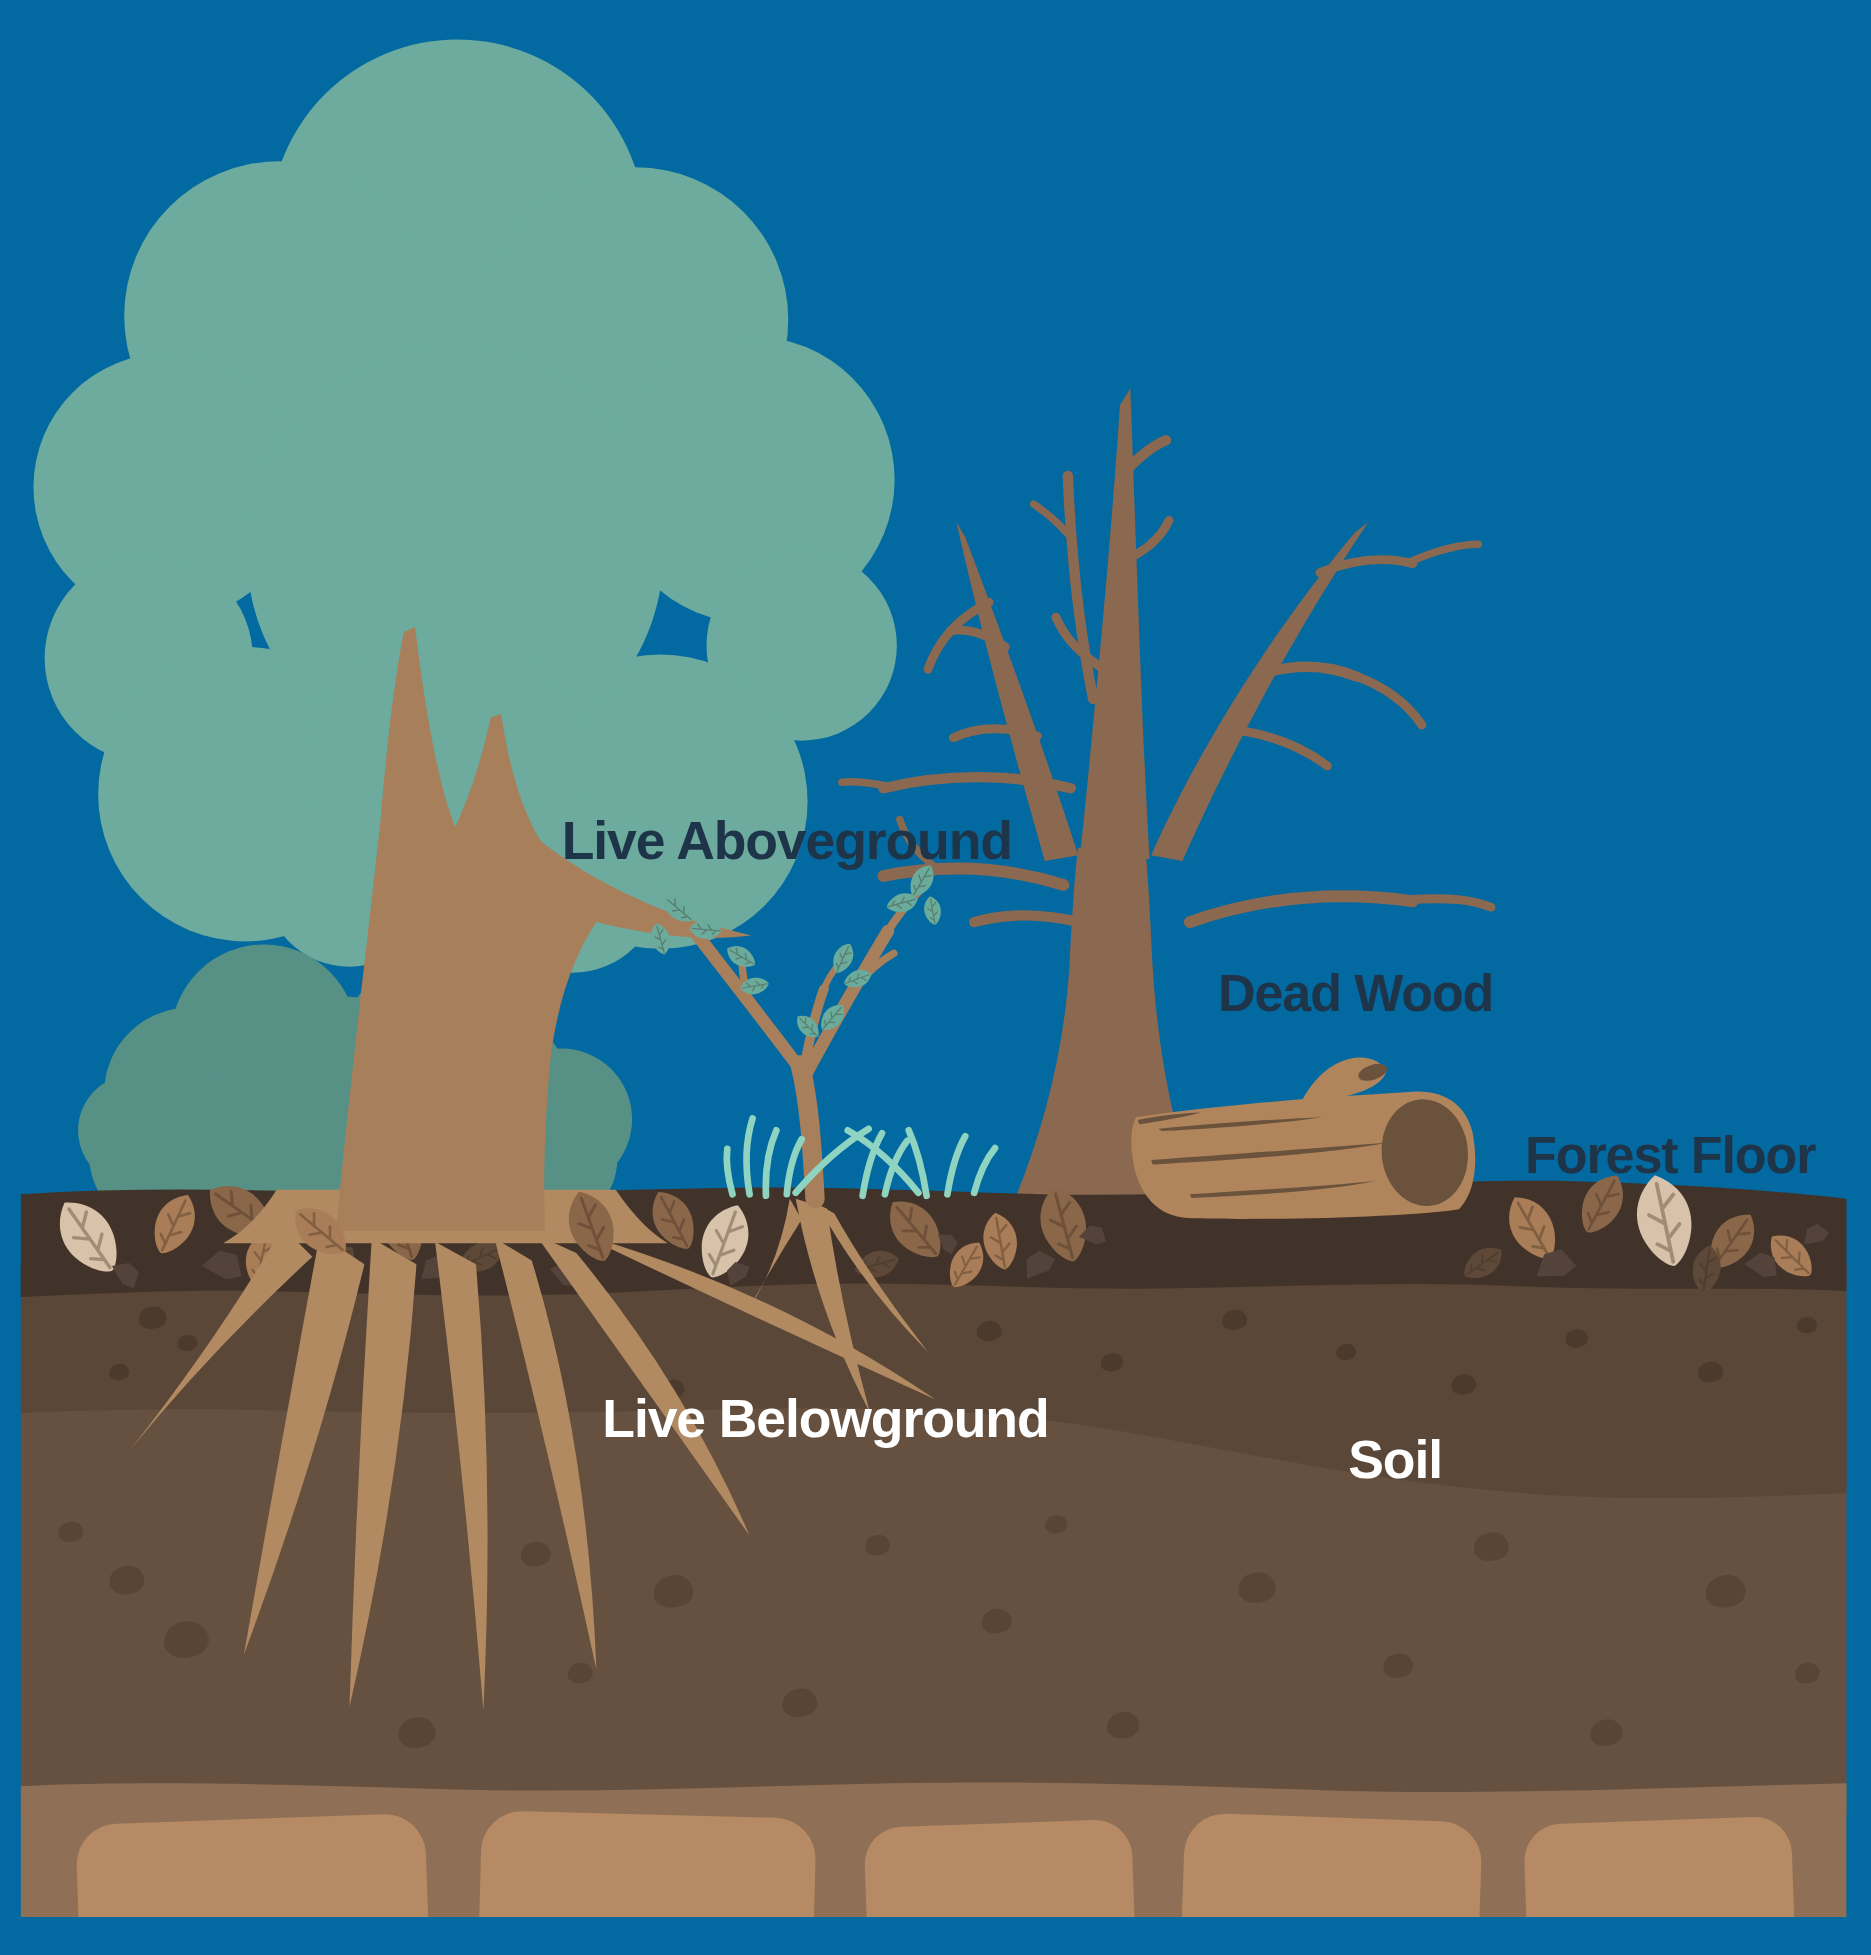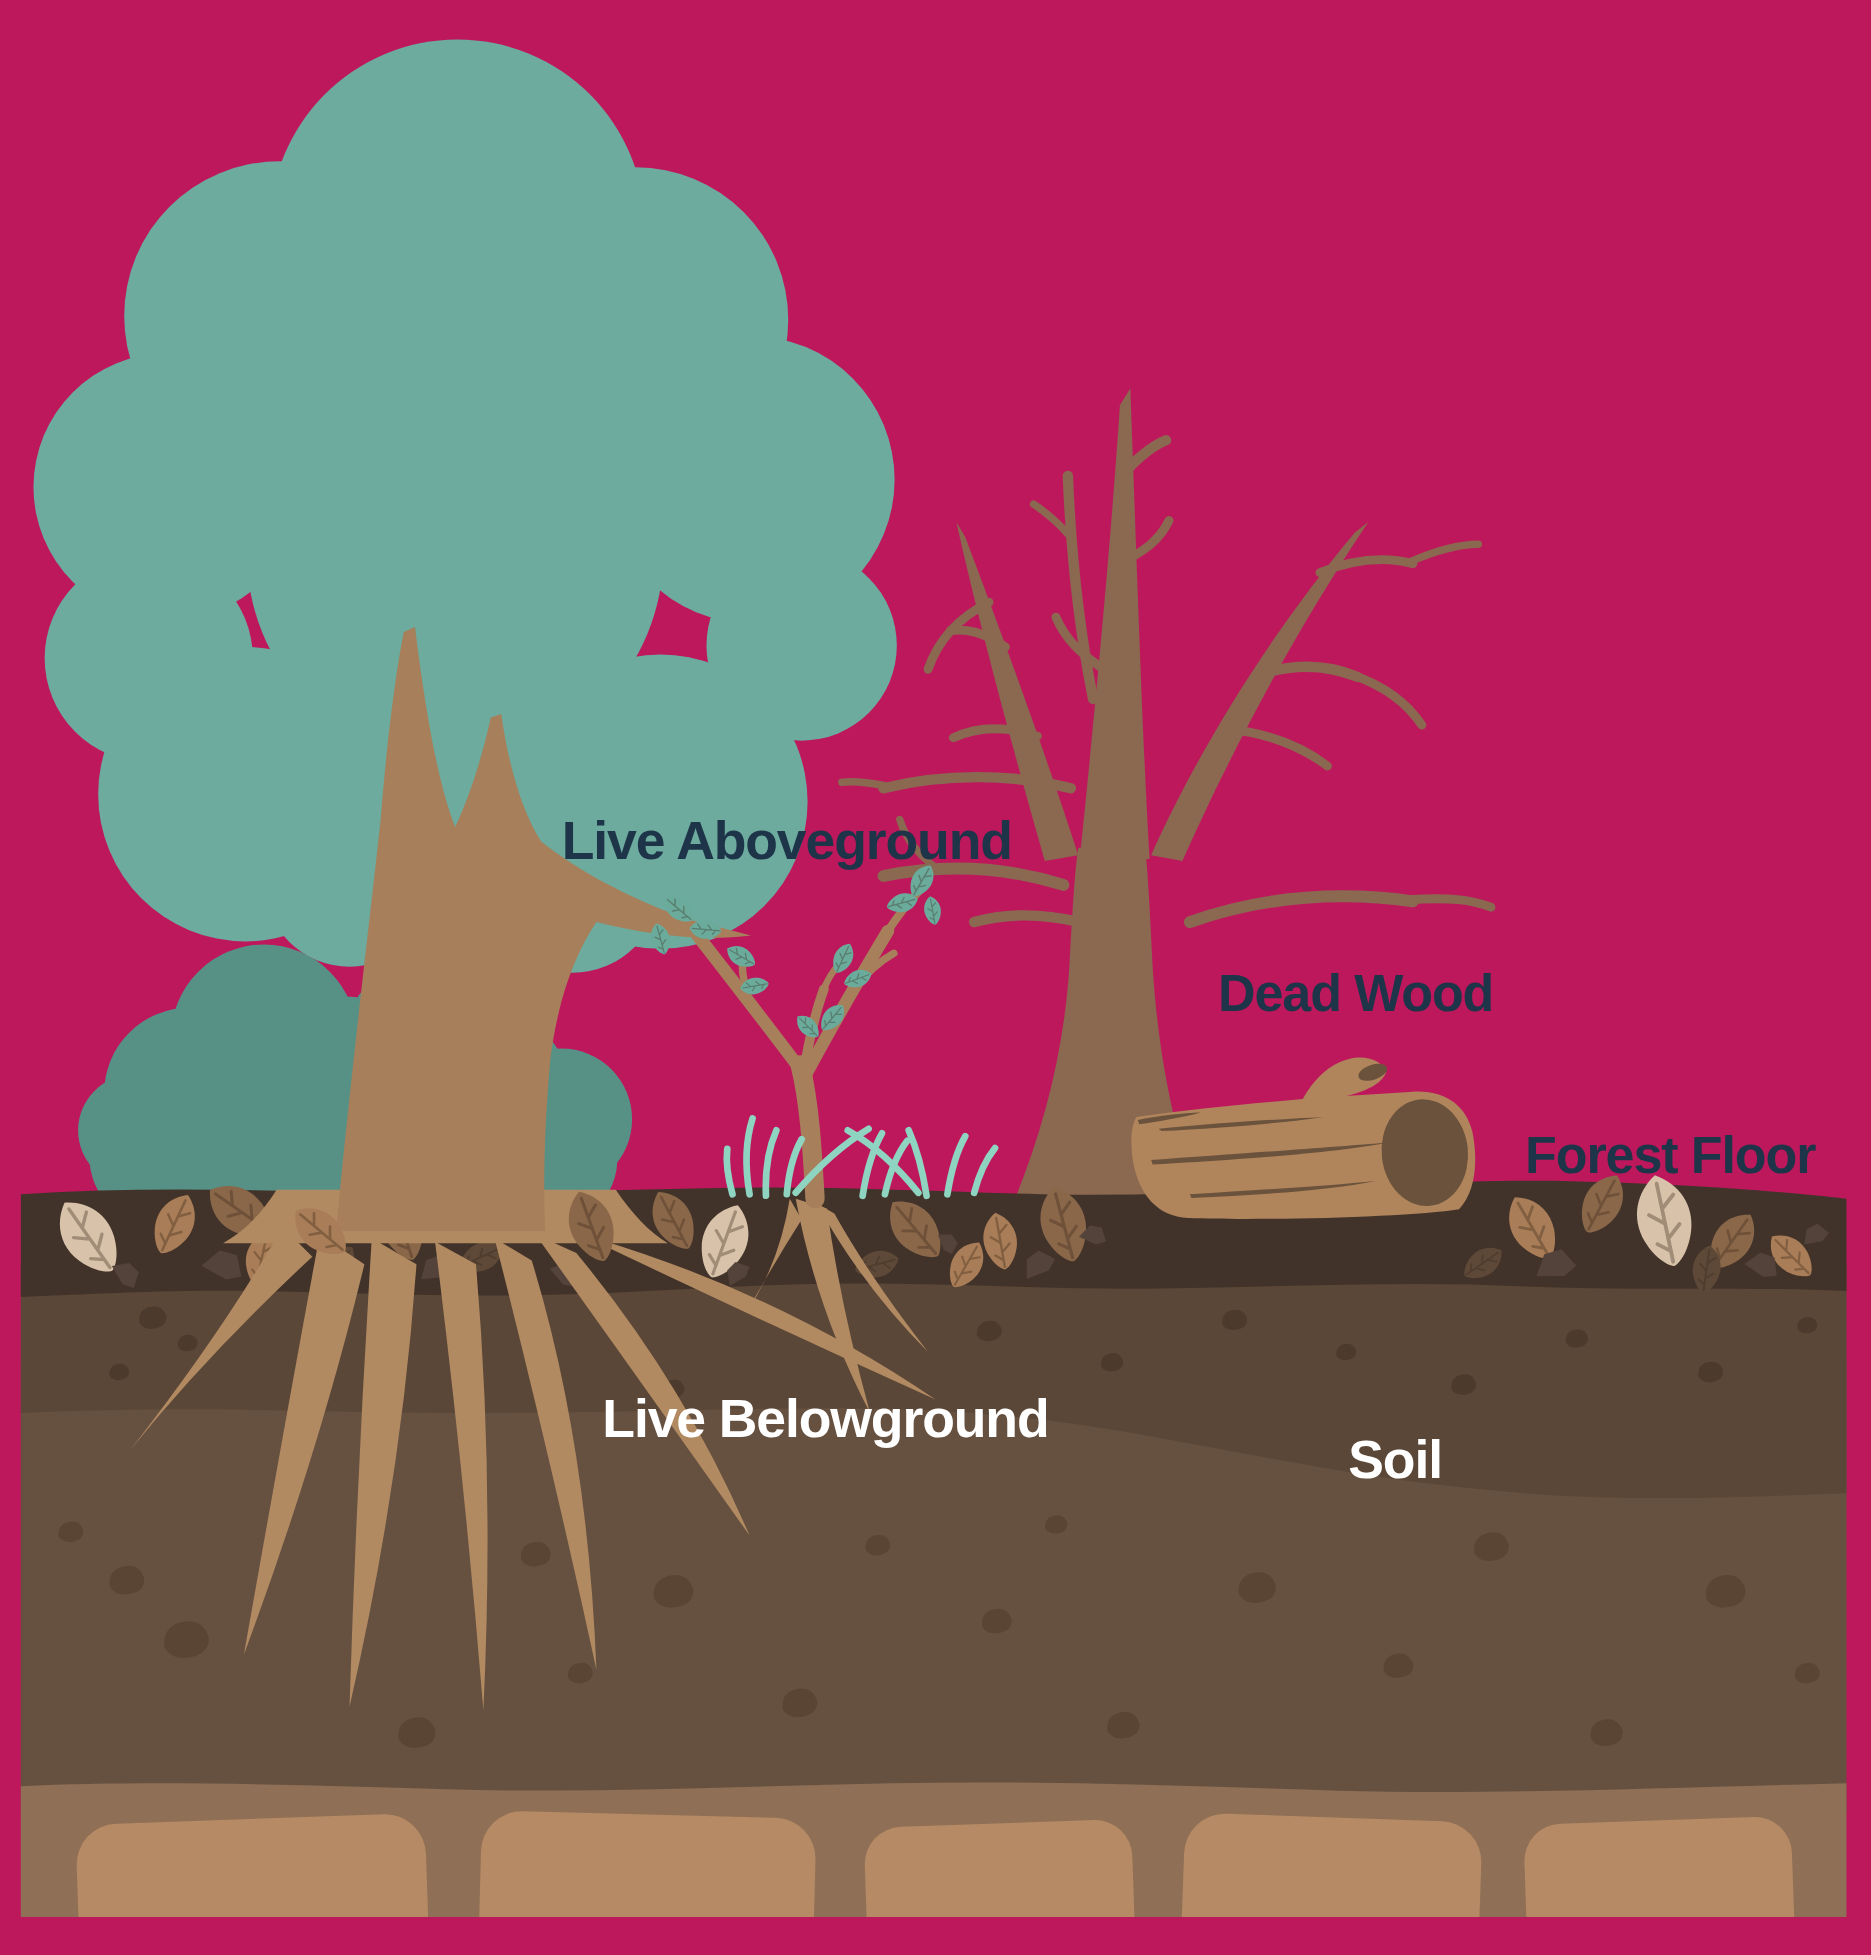--- a/index.html
+++ b/index.html
@@ -1,16 +1,16 @@
 <!DOCTYPE html>
 <html style="font-size:12px"><head>
 <meta charset="utf-8">
 <style>
   html,body{margin:0;padding:0;background:#ffffff;}
-  .stage{position:relative;width:1871px;height:1955px;background:#be185d;overflow:hidden;}
+  .stage{position:relative;width:1871px;height:1955px;background:#0369a1;overflow:hidden;}
   svg{display:block;}
   text{font-family:"Liberation Sans",sans-serif;font-weight:700;letter-spacing:-1.5px;}
   .lbl-lg{font-size:72px;}
   .lbl-md{font-size:70px;}
   .vein{fill:none;stroke:rgba(58,40,26,0.35);stroke-width:3.5;stroke-linecap:round;}
 </style>
 </head>
 <body>
 
 <div class="stage">

